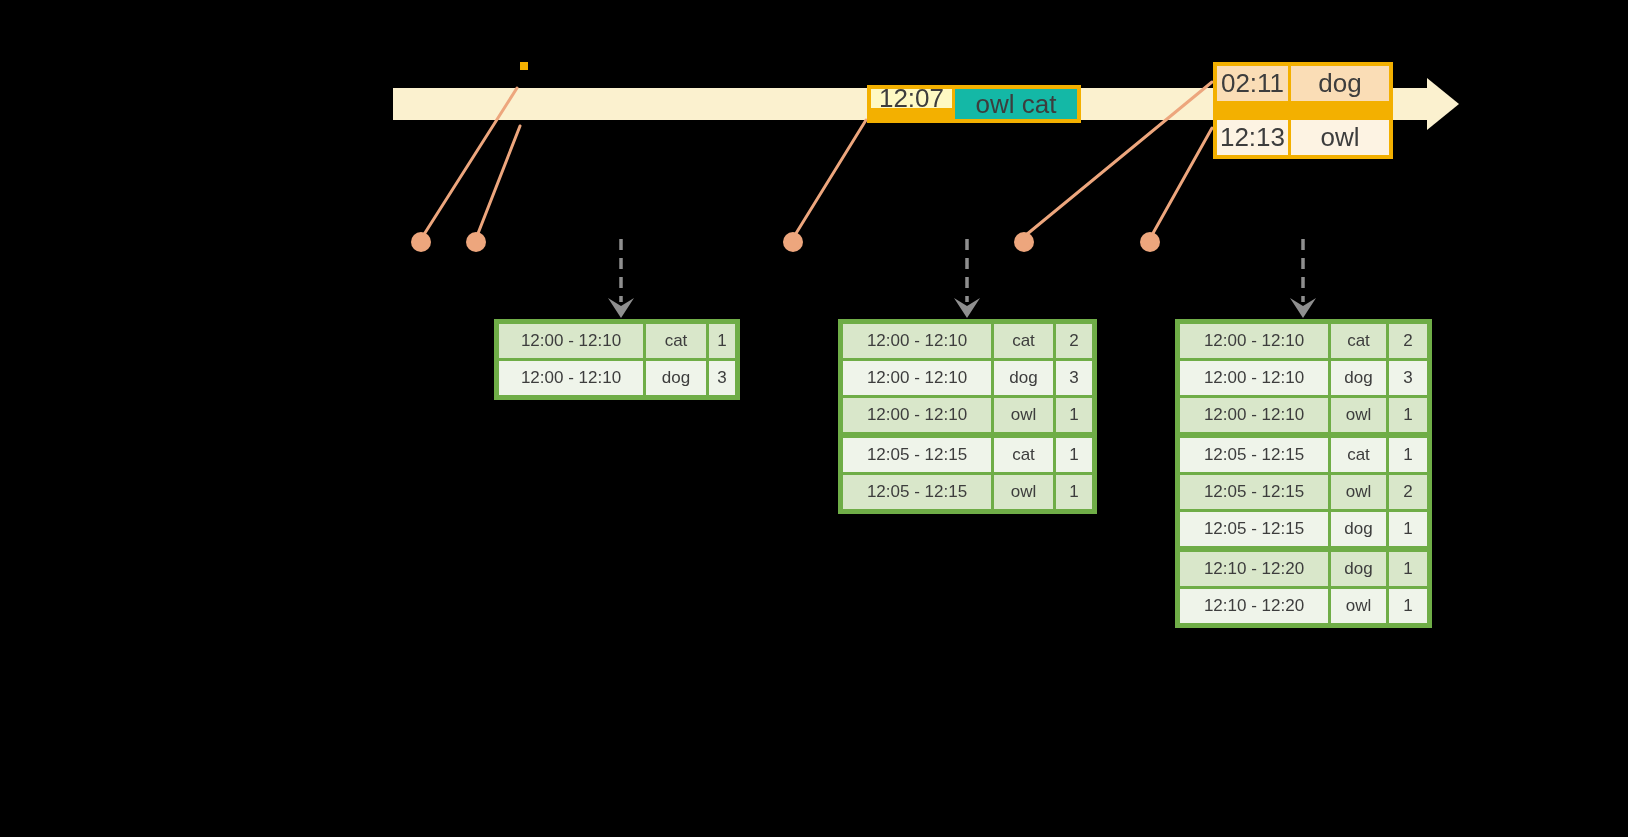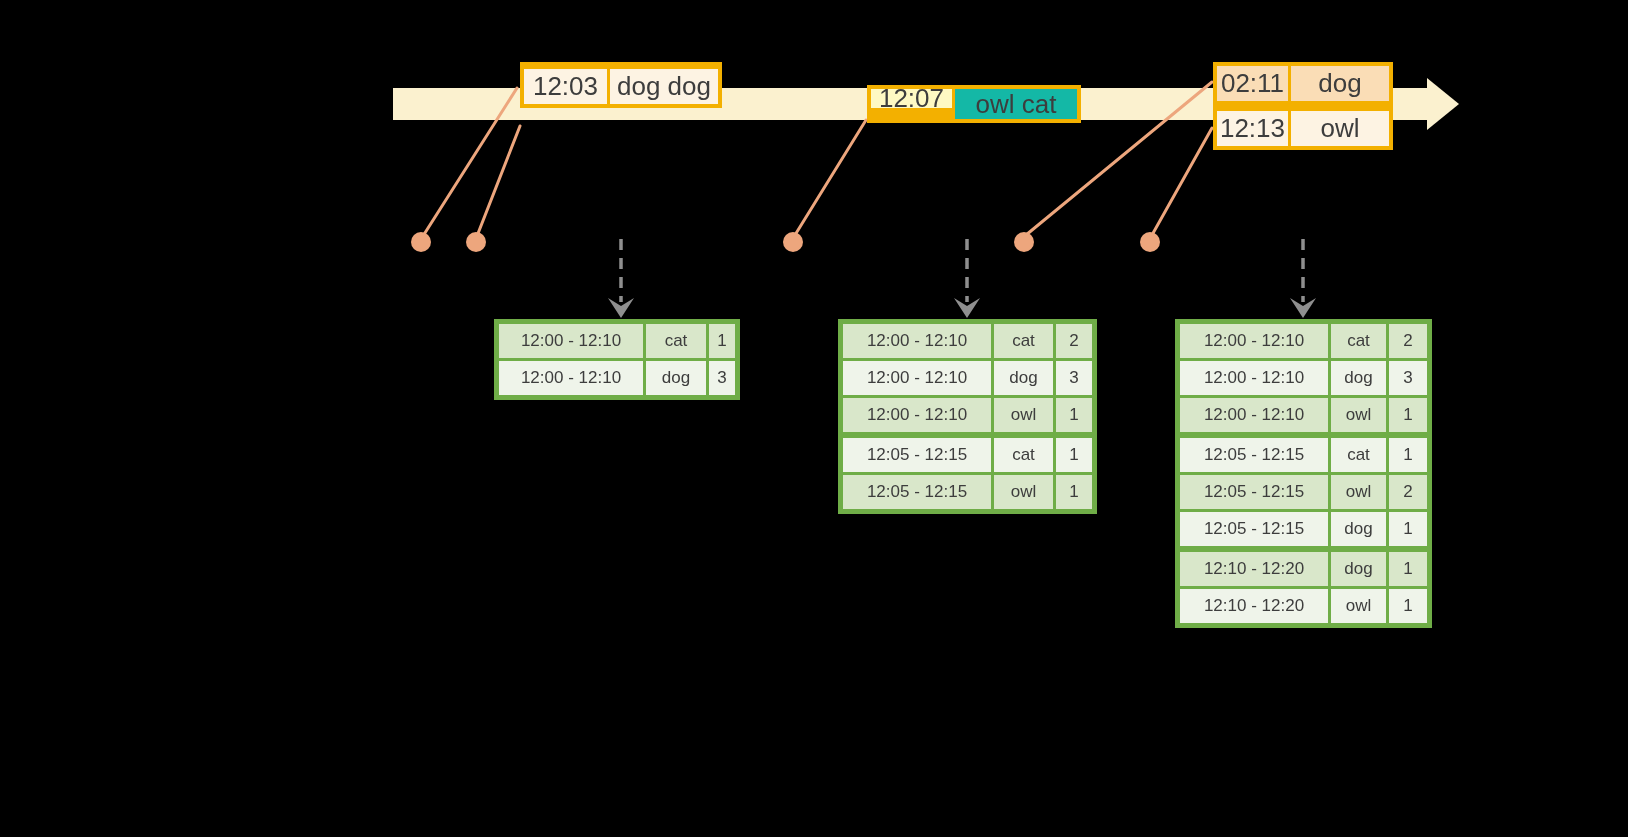--- a/index.html
+++ b/index.html
@@ -50,37 +50,33 @@
       <circle cx="1150" cy="242" r="10" fill="#EDA67D"></circle>
       <line x1="621" y1="239" x2="621" y2="302" stroke="#8F8F8F" stroke-width="3.5" stroke-dasharray="11 8"></line>
       <polygon points="608,298 621,306 634,298 621,318" fill="#8F8F8F"></polygon>
       <line x1="967" y1="239" x2="967" y2="302" stroke="#8F8F8F" stroke-width="3.5" stroke-dasharray="11 8"></line>
       <polygon points="954,298 967,306 980,298 967,318" fill="#8F8F8F"></polygon>
       <line x1="1303" y1="239" x2="1303" y2="302" stroke="#8F8F8F" stroke-width="3.5" stroke-dasharray="11 8"></line>
       <polygon points="1290,298 1303,306 1316,298 1303,318" fill="#8F8F8F"></polygon>
     </svg>
   <div id="event-layer">
       <div class="evt-table" style="left: 520px; top: 62px; background: rgb(243, 176, 0);">
-        <div class="tbl-row" style="gap: 3px; margin-top: 3px;">
-          <div class="cell" style="width: 83px; height: 35px; background: rgb(253, 243, 227);">12:03</div>
-          <div class="cell" style="width: 108px; height: 35px; background: rgb(253, 243, 227);">dog dog</div>
-        </div>
       </div>
       <div class="evt-table" style="left: 867px; top: 85px; background: rgb(243, 176, 0);">
         <div class="tbl-row" style="gap: 3px;">
           <div class="cell" style="width: 81px; height: 19px; background: #fef9c3;">12:07</div>
           <div class="cell" style="width: 122px; height: 30px; background: #14b8a6;">owl cat</div>
         </div>
       </div>
       <div class="evt-table" style="left: 1213px; top: 62px; background: rgb(243, 176, 0);">
         <div class="tbl-row" style="gap: 3px;">
           <div class="cell" style="width: 71px; height: 35px; background: rgb(250, 221, 182);">02:11</div>
           <div class="cell" style="width: 98px; height: 35px; background: rgb(250, 221, 182);">dog</div>
         </div>
-        <div class="tbl-row" style="gap: 3px; margin-top: 10px;">
+        <div class="tbl-row" style="gap: 3px; margin-top: 19px;">
           <div class="cell" style="width: 71px; height: 35px; background: rgb(253, 243, 227);">12:13</div>
           <div class="cell" style="width: 98px; height: 35px; background: rgb(253, 243, 227);">owl</div>
         </div>
       </div>
     </div>
   <div id="result-layer">
       <div class="res-table" style="left: 494px; top: 319px; background: rgb(111, 173, 71);">
         <div class="tbl-row" style="gap: 3px;">
           <div class="cell" style="width: 144px; height: 34px; background: rgb(217, 231, 202);">12:00 - 12:10</div>
           <div class="cell" style="width: 60px; height: 34px; background: rgb(217, 231, 202);">cat</div>

